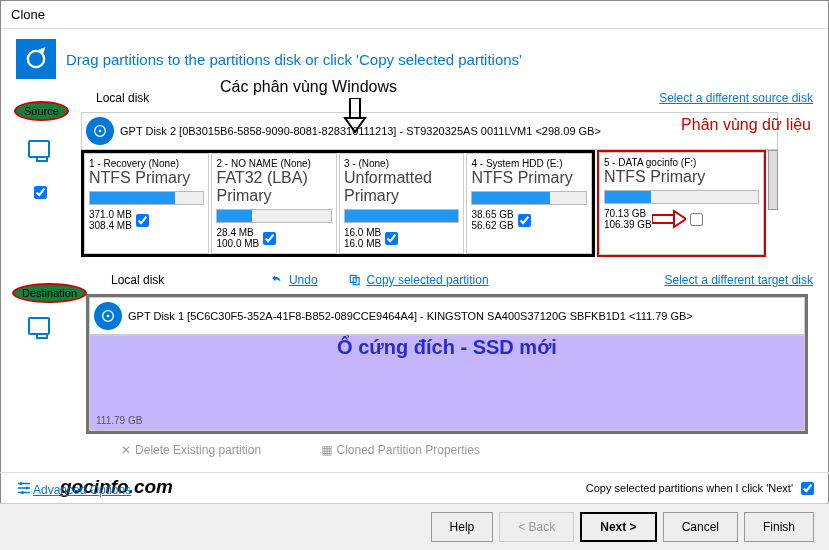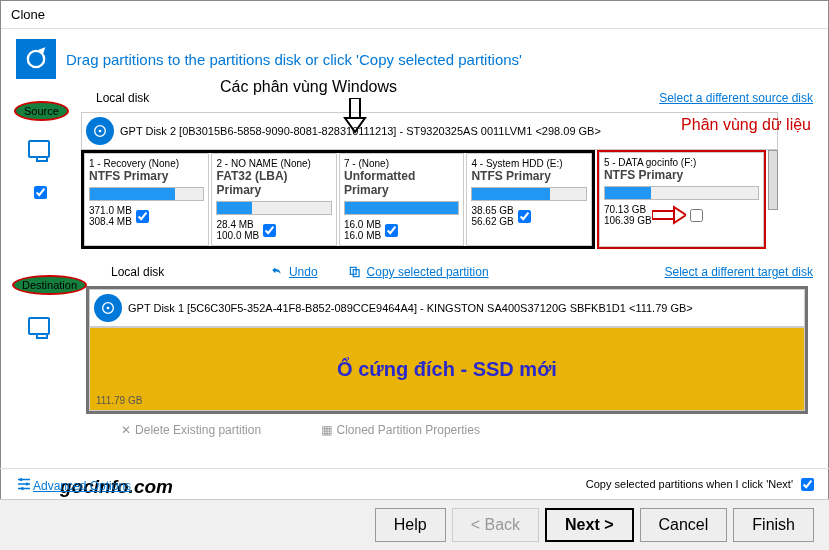--- a/index.html
+++ b/index.html
@@ -13,42 +13,42 @@
 .row { display: flex; align-items: center; padding: 2px 15px; }
 .side-label { width: 65px; font-size: 12px; position: relative; }
 .local-disk-label { margin-left: 15px; }
 .link { color: #0078d7; text-decoration: underline; cursor: pointer; font-size: 12px; }
 .disk-area { margin: 5px 50px 5px 80px; }
 .disk-header { display: flex; align-items: center; background: #fff; border: 1px solid #ccc; padding: 4px; font-size: 11px; }
 .disk-icon { width: 28px; height: 28px; background: #0078d7; border-radius: 50%; margin-right: 6px; display: flex; align-items: center; justify-content: center; }
 .partition-row { display: flex; gap: 2px; }
 .partition { border: 1px solid #ccc; padding: 4px; font-size: 10px; flex: 1; min-width: 0; }
 .partition-name { font-size: 10px; white-space: nowrap; overflow: hidden; }
-.partition-type { font-size: 12px; color: #444; font-weight: bold; }
+.partition-type { font-size: 16px; color: #444; }
 .partition-bar { height: 14px; background: #eee; border: 1px solid #bbb; margin: 4px 0; position: relative; }
 .partition-bar-fill { height: 100%; background: #2196f3; }
 .partition-sizes { display: flex; align-items: center; font-size: 10px; }
 .partition-sizes input[type=checkbox] { margin-left: 4px; }
 .annot { position: absolute; font-weight: normal; font-size: 16px; }
 .annot-arrow { position: absolute; }
 .box-win { border: 3px solid #000; }
 .box-data { border: 2px solid #c00; }
 .box-dest { border: 3px solid #737373; }
 .dest-area { margin: 5px 20px 5px 85px; }
-.dest-empty { background: #eab308; height: 84px; border: 1px solid #ccc; display: flex; flex-direction: column; justify-content: center; position: relative; }
+.dest-empty { background: #c4b5fd; height: 96px; border: 1px solid #ccc; display: flex; flex-direction: column; position: relative; }
 .dest-empty-label { position: absolute; bottom: 4px; left: 6px; font-size: 10px; color: #555; }
 .dest-annot { color: #2929cc; font-size: 20px; font-weight: bold; text-align: center; }
 .action-row { display: flex; gap: 15px; padding: 4px 20px 4px 120px; align-items: center; }
 .action-link { color: #0078d7; text-decoration: underline; font-size: 12px; display: flex; align-items: center; gap: 5px; }
 .disabled-link { color: #999; text-decoration: none; }
 .footer { position: absolute; bottom: 0; left: 0; right: 0; }
 .footer-opts { display: flex; align-items: center; justify-content: space-between; padding: 6px 15px; border-top: 1px solid #ddd; }
 .adv-opt { display: flex; align-items: flex-end; gap: 0; color: #0078d7; text-decoration: underline; }
 .button-row { display: flex; justify-content: flex-end; gap: 6px; padding: 8px 15px; background: #f0f0f0; border-top: 1px solid #ccc; }
-.btn { padding: 6px 18px; border: 1px solid #999; background: #eee; font-size: 16px; cursor: pointer; }
+.btn { padding: 6px 18px; border: 1px solid #999; background: #eee; font-size: 12px; cursor: pointer; }
 .btn-next { border: 2px solid #000; font-weight: bold; }
 .btn-disabled { color: #999; border-color: #ccc; }
 .monitor-icon { width: 22px; height: 18px; border: 2px solid #0078d7; border-radius: 2px; position: relative; margin: 2px 0 0 14px; }
 .monitor-icon::after { content: ''; position: absolute; bottom: -6px; left: 6px; width: 8px; height: 4px; border: 2px solid #0078d7; border-top: none; }
 .copy-check { display: flex; align-items: center; gap: 4px; font-size: 11px; }
 .copy-check input { margin-left: 4px; }
 .src-block { position: relative; }
 .scroll-end { width: 10px; height: 60px; background: #ddd; border: 1px solid #999; }
 </style>
 </head>
@@ -123,21 +123,21 @@
     <div class="partition-sizes">
       <div>
               <div>28.4 MB</div>
               <div>100.0 MB</div>
             </div>
 
       <input type="checkbox" checked="" style="">
     </div>
         </div>
         <div class="partition">
-    <div class="partition-name">7 - (None)</div>
+    <div class="partition-name">3 - (None)</div>
     <div class="partition-type">Unformatted Primary</div>
     <div class="partition-bar">
             <div class="partition-bar-fill" style="width:100%"></div>
           </div>
     <div class="partition-sizes">
       <div>
               <div>16.0 MB</div>
               <div>16.0 MB</div>
             </div>
 

